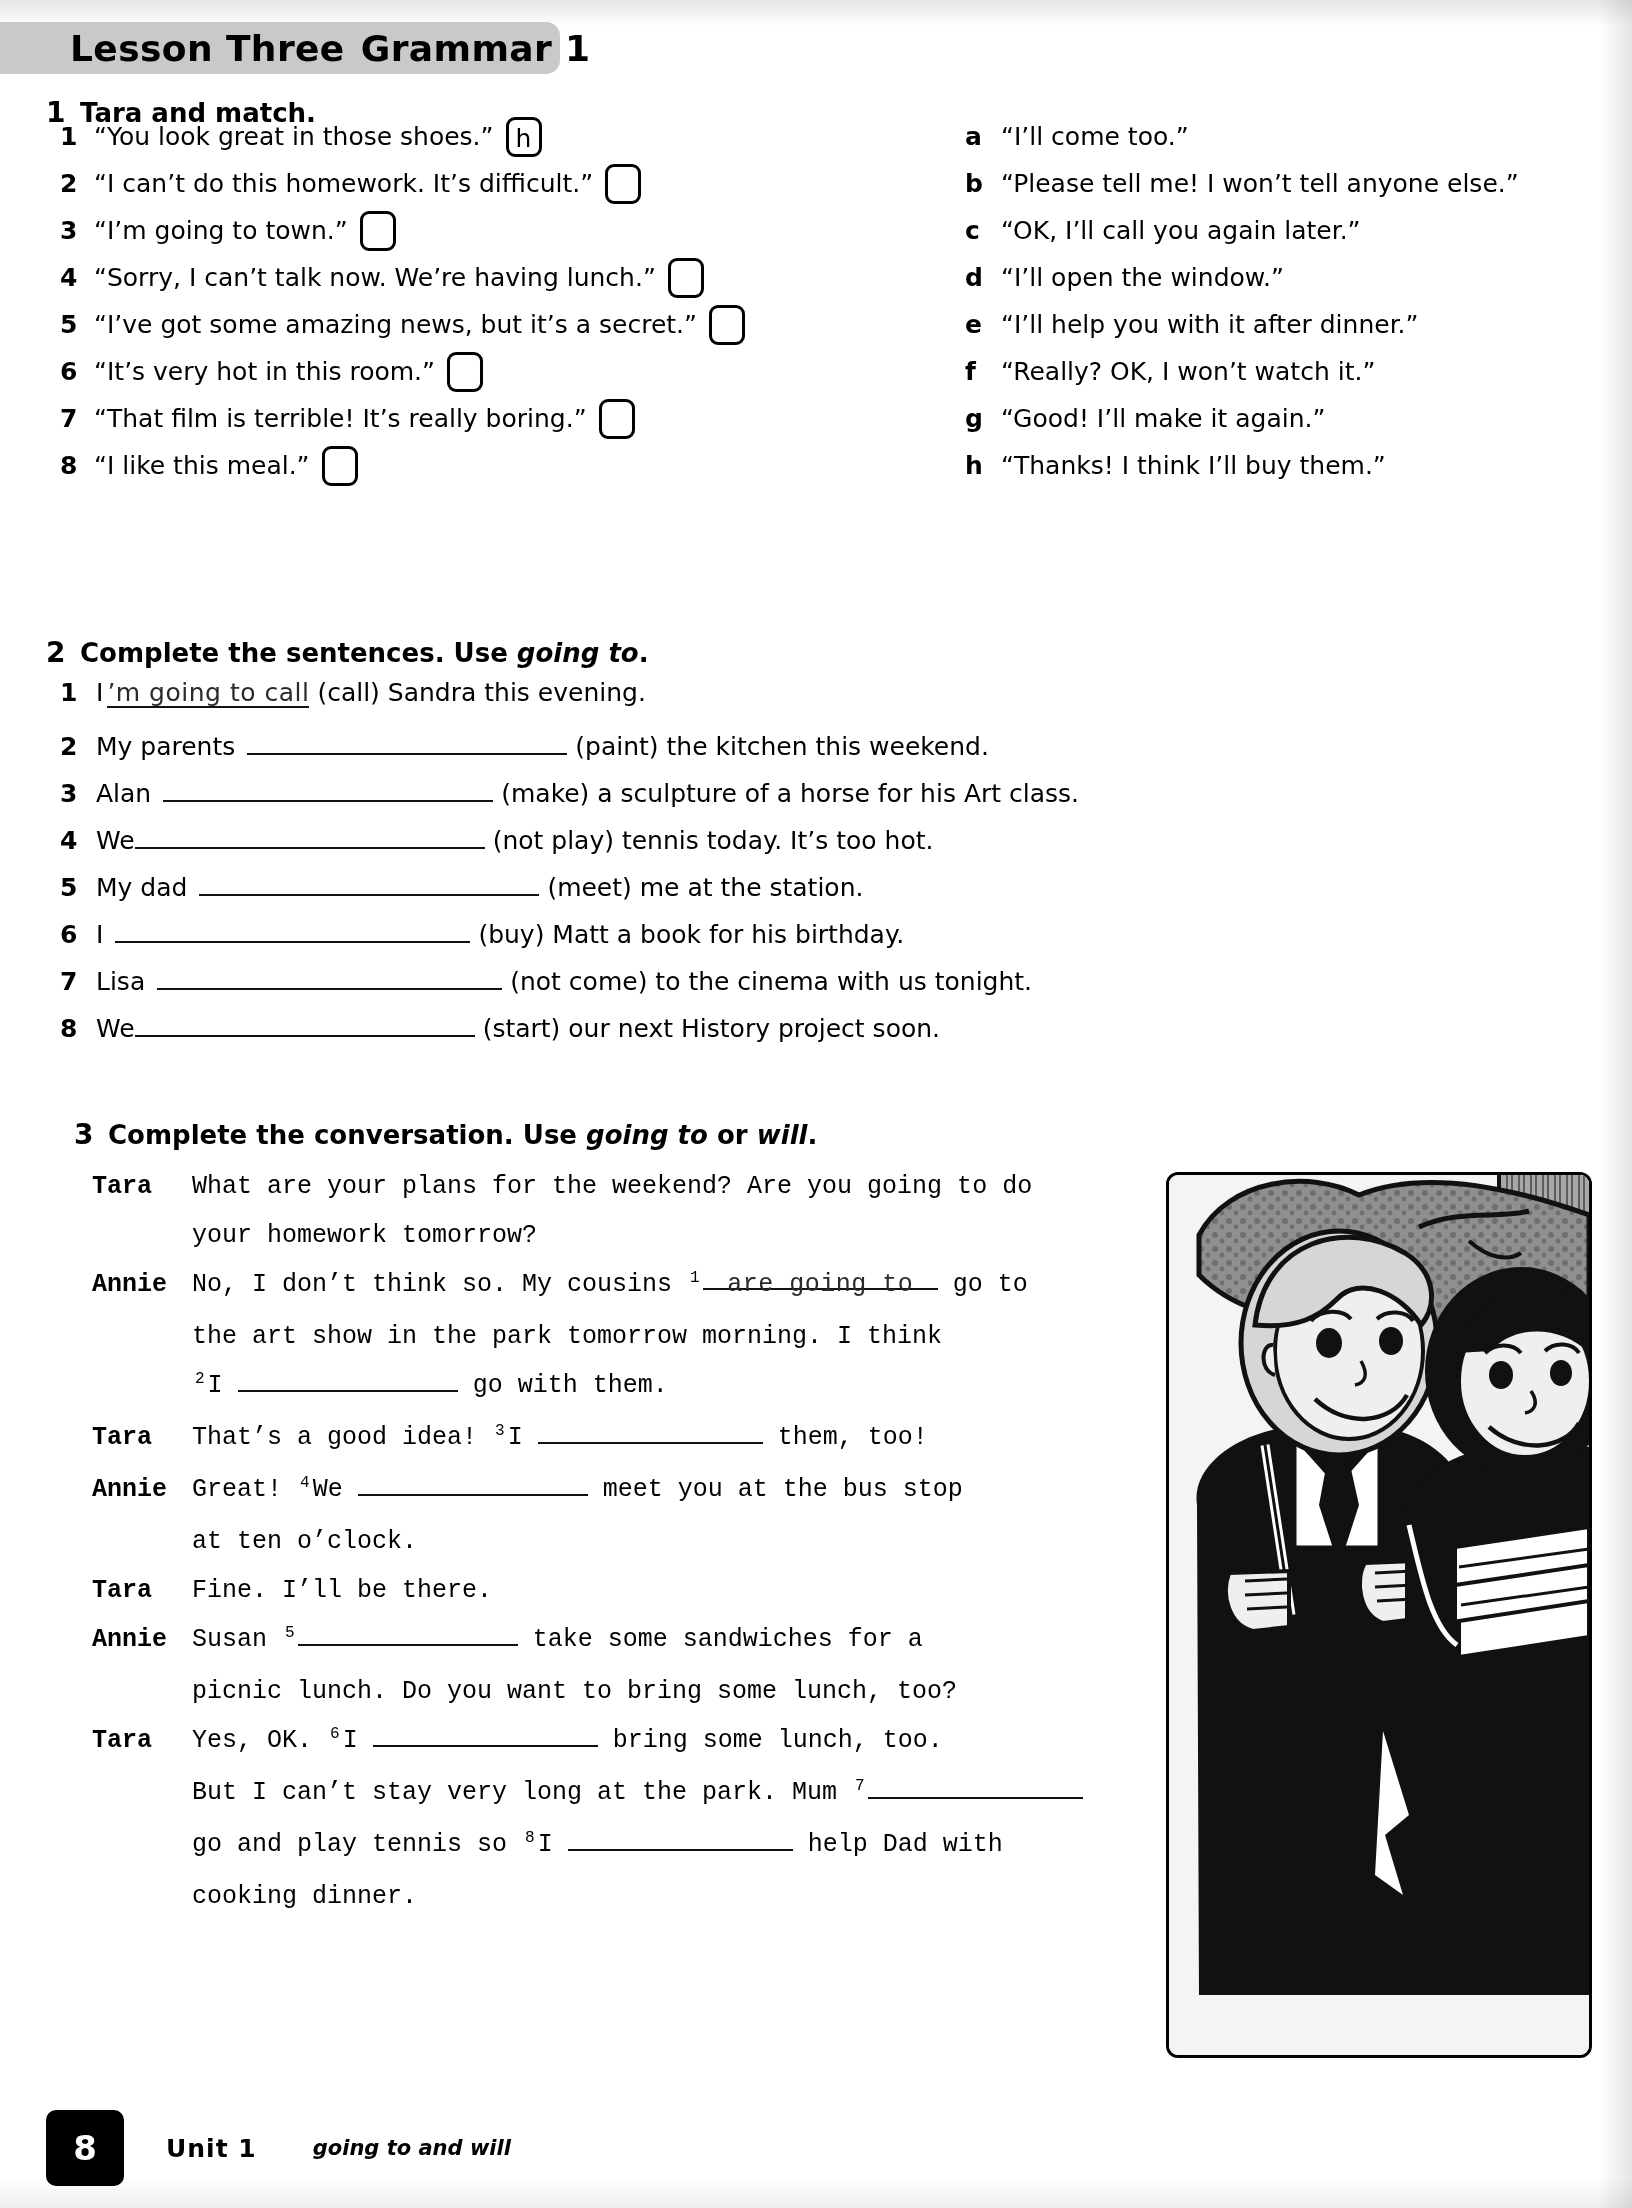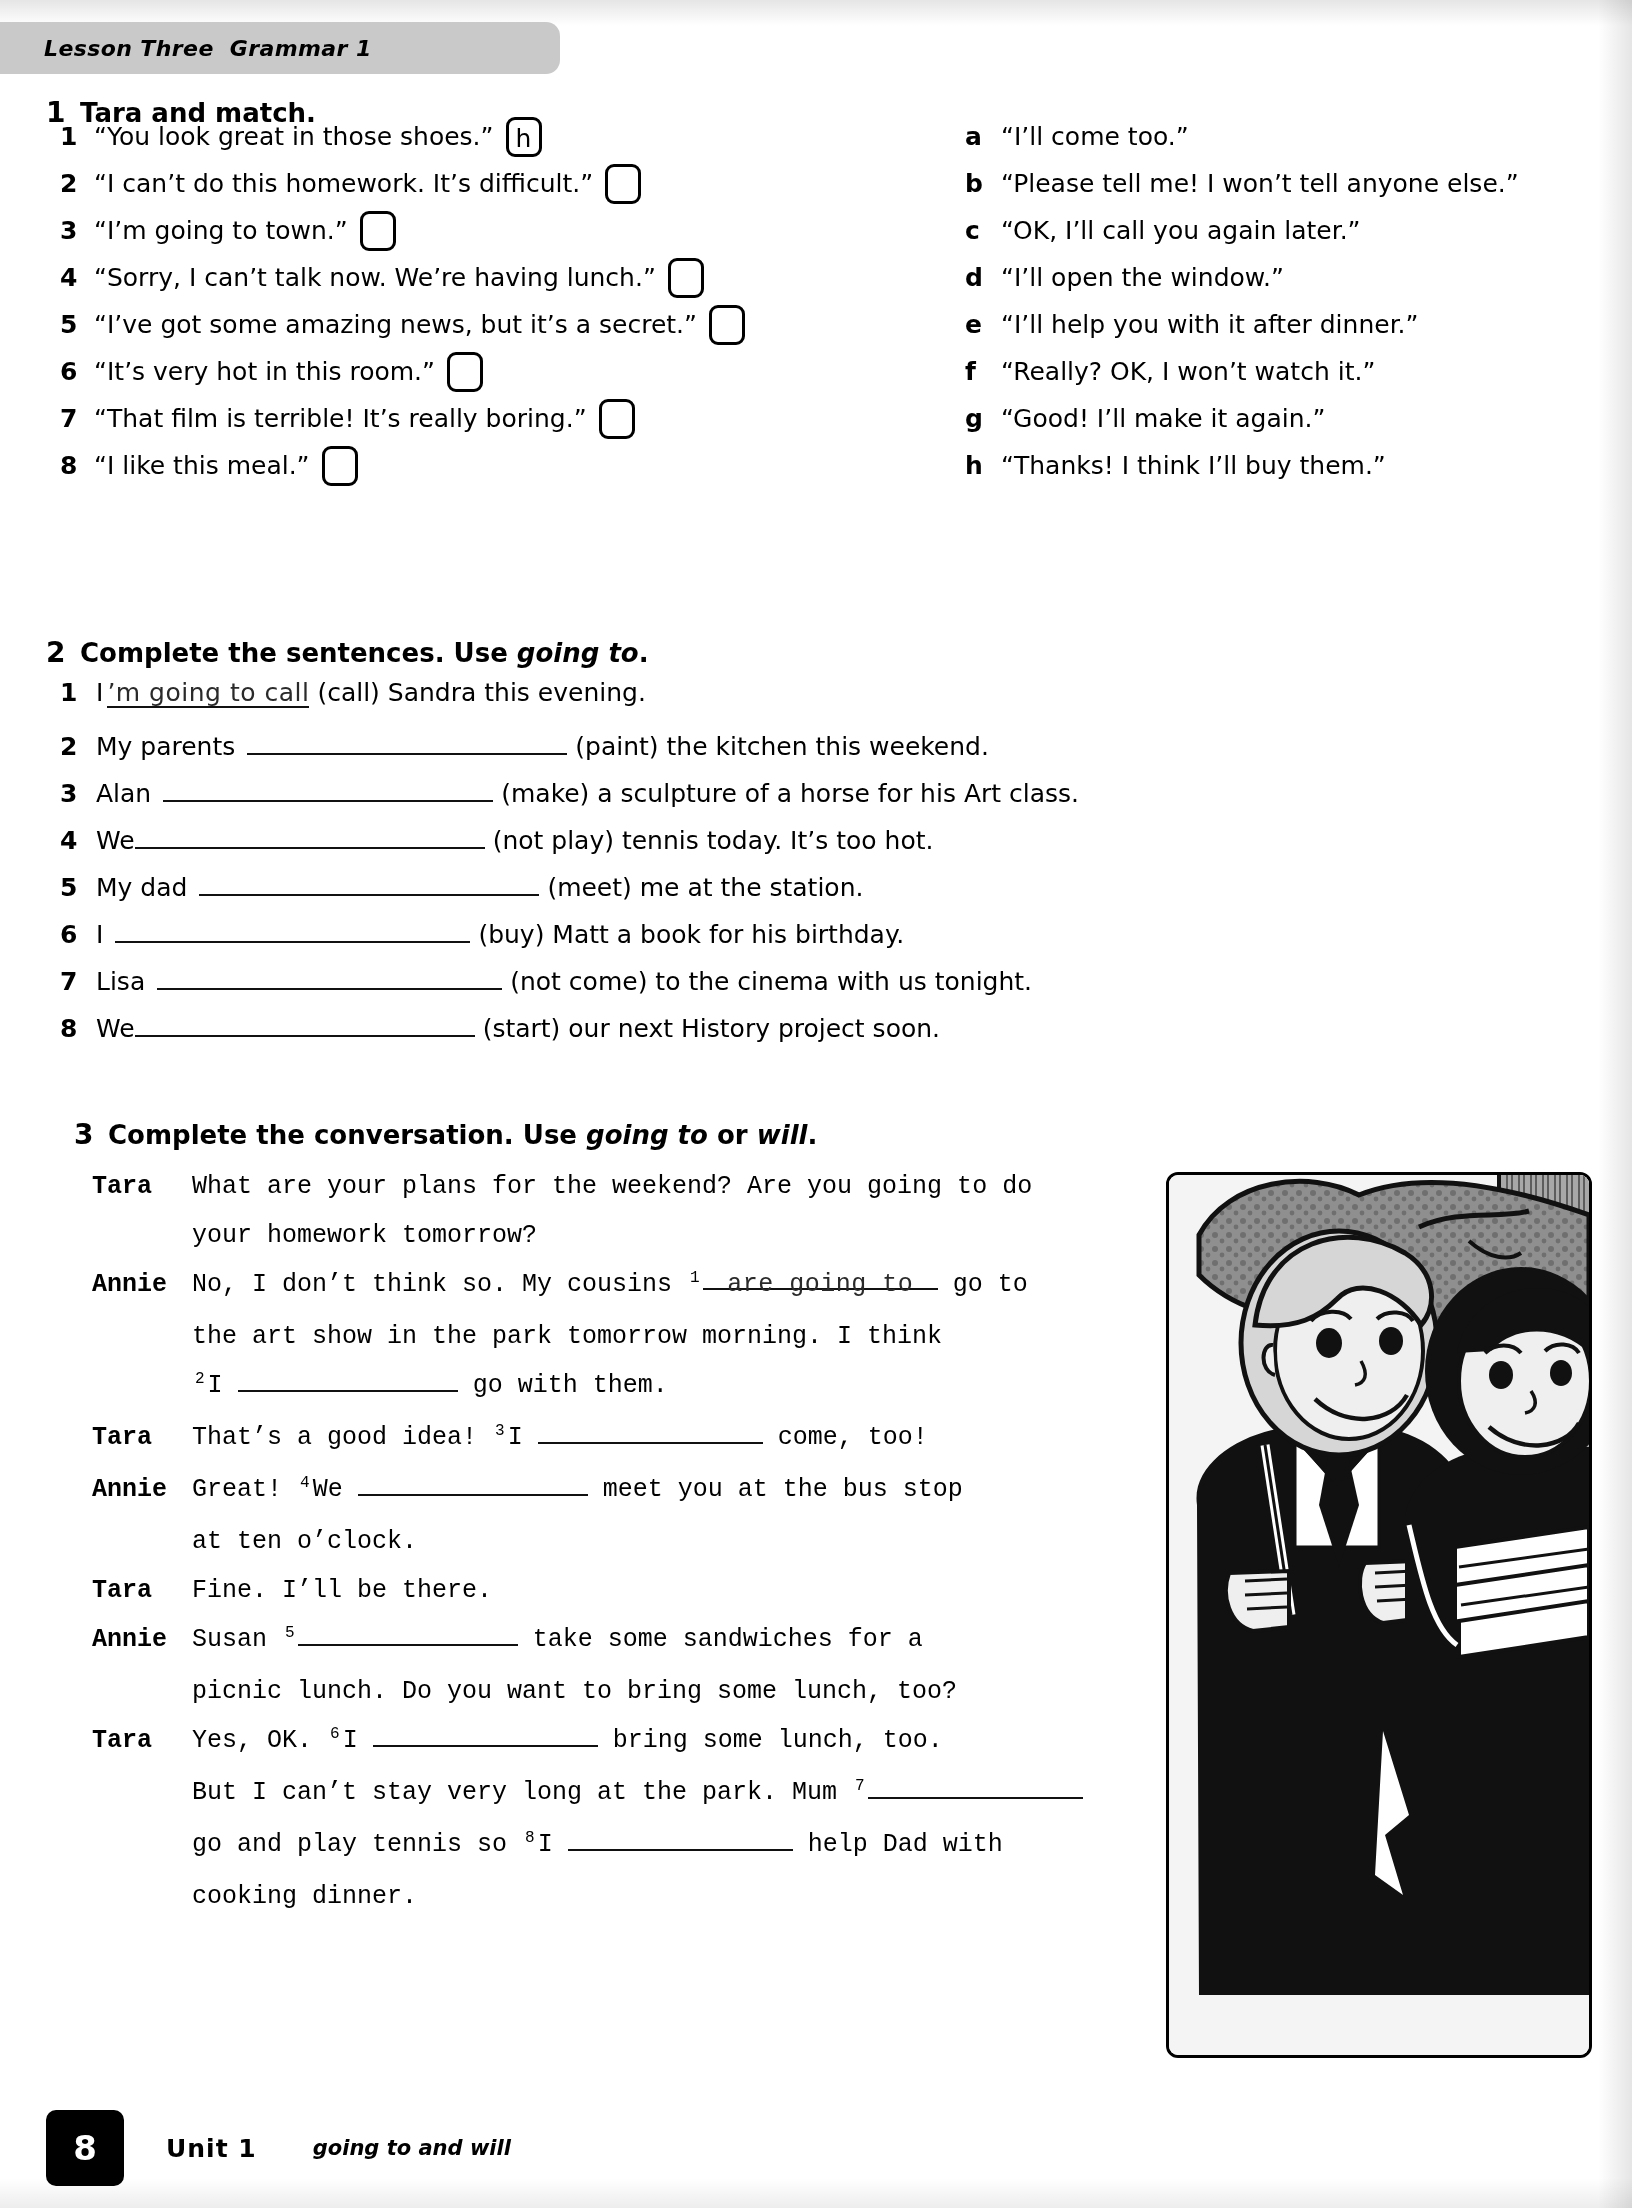--- a/index.html
+++ b/index.html
@@ -47,26 +47,25 @@
     top: 22px;
     width: 560px;
     height: 52px;
     background: #c9c9c9;
     border-top-right-radius: 14px;
     border-bottom-right-radius: 14px;
     display: flex;
     align-items: center;
   }
   #banner .banner-text {
-    margin-left: 44px;
-    font-size: 22px;
+    margin-left: 70px;
+    font-size: 36px;
     font-weight: bold;
     letter-spacing: 0.4px;
     white-space: nowrap;
-    font-style: italic;
   }
   #banner .banner-text .lesson { margin-right: 16px; }
 
   
   .ex-head {
     position: absolute;
     font-size: 26px;
     font-weight: bold;
     white-space: nowrap;
   }
@@ -420,21 +419,21 @@
         </div>
       </div>
       <div class="d-turn">
         <div class="d-speaker">Tara</div>
         <div class="d-lines">
           <div class="d-line">
             <span style="white-space: pre;">That’s a good idea! </span>
             <span class="sup">3</span>
             <span style="white-space: pre;">I </span>
             <span class="blank" style="width: 225px;"></span>
-            <span style="white-space: pre;"> come, too!</span>
+            <span style="white-space: pre;"> them, too!</span>
           </div>
         </div>
       </div>
       <div class="d-turn">
         <div class="d-speaker">Annie</div>
         <div class="d-lines">
           <div class="d-line">
             <span style="white-space: pre;">Great! </span>
             <span class="sup">4</span>
             <span style="white-space: pre;">We </span>

